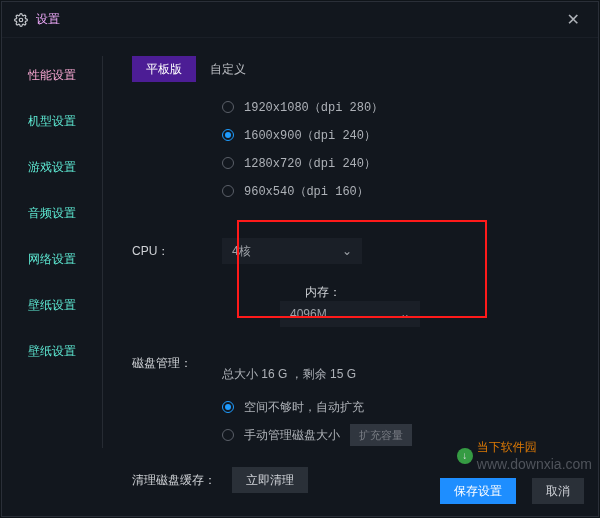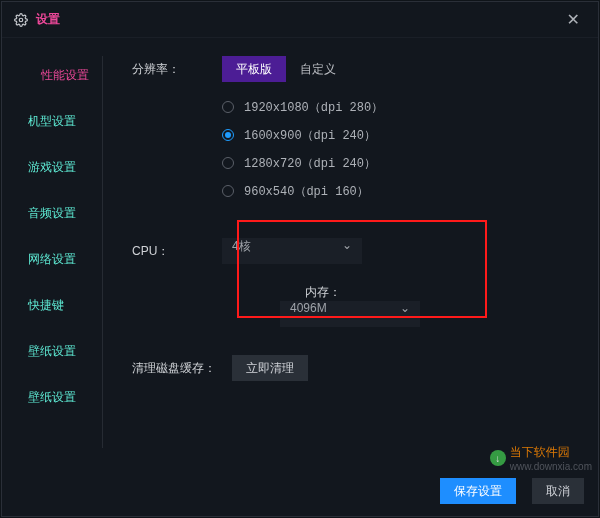--- a/index.html
+++ b/index.html
@@ -1,57 +1,57 @@
 <!DOCTYPE html>
 <html><head>
   <meta charset="utf-8">
   <style>
     * { margin: 0; padding: 0; box-sizing: border-box; font-family: "Microsoft YaHei", sans-serif; }
     body { width: 600px; height: 518px; background: #0f1419; overflow: hidden; position: relative; }
     .window { width: 598px; height: 516px; margin: 1px; background: #12171e; border: 1px solid #2a2f38; position: relative; }
     .titlebar { height: 36px; display: flex; align-items: center; padding: 0 12px; border-bottom: 1px solid #1a1f27; }
     .gear { width: 14px; height: 14px; margin-right: 8px; display: flex; align-items: center; justify-content: center; }
-    .title { color: #ec4899; font-size: 12px; flex: 1; font-weight: bold; }
+    .title { color: #f0abfc; font-size: 12px; flex: 1; }
     .close { color: #aeb2b8; font-size: 16px; cursor: pointer; padding: 0 6px; }
     .body { display: flex; height: calc(100% - 36px); }
     .sidebar { width: 100px; padding-top: 14px; }
     .side-item { height: 46px; display: flex; align-items: center; padding-left: 26px; color: #5eead4; font-size: 12px; cursor: pointer; }
-    .side-item.active { color: #ec4899; justify-content: center; }
+    .side-item.active { color: #f9a8d4; }
     .content { flex: 1; position: relative; padding: 18px 30px 0 30px; color: #aeb2b8; font-size: 12px; }
     .divider { position: absolute; left: 0; top: 18px; width: 1px; height: 392px; background: #262b33; }
     .row { display: flex; align-items: center; margin-bottom: 12px; }
     .label { width: 90px; color: #cfd2d6; font-size: 12px; }
     .tabs { display: flex; }
     .tab { width: 64px; height: 26px; display: flex; align-items: center; justify-content: center; color: #b8bbc0; font-size: 12px; cursor: pointer; }
     .tab.active { background: #4c1d95; color: #fff; }
     .radios { margin-left: 90px; margin-top: 6px; }
     .radio-row { display: flex; align-items: center; height: 26px; margin-bottom: 2px; }
     .radio { width: 12px; height: 12px; border-radius: 50%; border: 1px solid #5a5f68; margin-right: 10px; position: relative; cursor: pointer; }
     .radio.checked { border-color: #1e9cff; }
     .radio.checked::after { content: ""; position: absolute; width: 6px; height: 6px; background: #1e9cff; border-radius: 50%; left: 2px; top: 2px; }
     .rlabel { color: #aeb2b8; font-size: 12px; font-family: Liberation Mono, monospace; }
     .highlight { position: absolute; left: 135px; top: 182px; width: 250px; height: 98px; border: 2px solid #ff1a1a; pointer-events: none; }
     .section-cpu { margin-top: 34px; }
     .section-mem { margin-top: 20px; margin-bottom: 28px; flex-direction: column; }
-    .select { width: 140px; height: 26px; background: #1a1f27; display: flex; justify-content: space-between; padding: 0 10px; color: #9ea2a8; font-size: 12px; cursor: pointer; }
+    .select { width: 140px; height: 26px; background: #1a1f27; display: flex; align-items: center; justify-content: space-between; padding: 0 10px; color: #9ea2a8; font-size: 12px; cursor: pointer; }
     .chev { color: #9ea2a8; font-size: 12px; }
     .disk-block { margin-top: 8px; }
     .disk-info { margin-left: 90px; margin-top: -18px; color: #aeb2b8; }
     .disk-radios { margin-left: 90px; margin-top: 10px; }
     .disk-radio-row { display: flex; align-items: center; height: 28px; }
     .dim-btn { width: 62px; height: 22px; display: inline-flex; align-items: center; justify-content: center; background: #30363f; color: #7a7e85; font-size: 11px; margin-left: 10px; }
     .clean-row { margin-top: 18px; display: flex; align-items: center; }
     .btn { height: 26px; padding: 0 14px; display: inline-flex; align-items: center; justify-content: center; font-size: 12px; cursor: pointer; }
     .btn-dark { background: #2a3038; color: #d0d3d8; }
     .footer { position: absolute; right: 14px; bottom: 12px; display: flex; gap: 16px; }
     .btn-primary { background: #1e8eff; color: #fff; }
     .watermark { position: absolute; right: 6px; bottom: 44px; display: flex; align-items: center; gap: 4px; opacity: 0.85; }
     .wm-badge { width: 16px; height: 16px; border-radius: 50%; background: #3cb34a; color: #fff; font-size: 10px; display: flex; align-items: center; justify-content: center; }
     .wm-text1 { color: #ff8a00; font-size: 12px; }
-    .wm-text2 { color: #5a5e66; font-size: 10px; }
+    .wm-text2 { color: #5a5e66; font-size: 14px; }
   </style>
 </head>
 <body>
 
 <div class="window">
   <div class="titlebar">
     <span class="gear">
       <svg width="14" height="14" viewBox="0 0 24 24" fill="none" stroke="#c8cbd0" stroke-width="2">
           <circle cx="12" cy="12" r="3"></circle>
           <path d="M19.4 15a1.7 1.7 0 0 0 .34 1.87l.06.06a2 2 0 1 1-2.83 2.83l-.06-.06a1.7 1.7 0 0 0-1.87-.34 1.7 1.7 0 0 0-1 1.55V21a2 2 0 1 1-4 0v-.09a1.7 1.7 0 0 0-1-1.55 1.7 1.7 0 0 0-1.87.34l-.06.06a2 2 0 1 1-2.83-2.83l.06-.06a1.7 1.7 0 0 0 .34-1.87 1.7 1.7 0 0 0-1.55-1H3a2 2 0 1 1 0-4h.09a1.7 1.7 0 0 0 1.55-1 1.7 1.7 0 0 0-.34-1.87l-.06-.06a2 2 0 1 1 2.83-2.83l.06.06a1.7 1.7 0 0 0 1.87.34H9a1.7 1.7 0 0 0 1-1.55V3a2 2 0 1 1 4 0v.09a1.7 1.7 0 0 0 1 1.55 1.7 1.7 0 0 0 1.87-.34l.06-.06a2 2 0 1 1 2.83 2.83l-.06.06a1.7 1.7 0 0 0-.34 1.87V9a1.7 1.7 0 0 0 1.55 1H21a2 2 0 1 1 0 4h-.09a1.7 1.7 0 0 0-1.55 1z"></path>
@@ -72,35 +72,31 @@
       <div class="side-item">
           <span>游戏设置</span>
         </div>
       <div class="side-item">
           <span>音频设置</span>
         </div>
       <div class="side-item">
           <span>网络设置</span>
         </div>
       <div class="side-item">
-          <span>快捷键</span>
-        </div>
-      <div class="side-item">
           <span>壁纸设置</span>
         </div>
       <div class="side-item">
           <span>壁纸设置</span>
         </div>
     </div>
 
     <div class="content">
       <div class="divider"></div>
 
       <div class="row">
-        <div class="label">分辨率：</div>
         <div class="tabs">
           <div class="tab active">
               <span>平板版</span>
             </div>
           <div class="tab">
               <span>自定义</span>
             </div>
         </div>
       </div>
 
@@ -132,20 +128,37 @@
       </div>
 
       <div class="row section-mem">
         <div class="label">内存：</div>
         <div class="select">
           <span>4096M</span>
           <span class="chev">⌄</span>
         </div>
       </div>
 
+      <div class="disk-block">
+        <div class="row">
+          <div class="label">磁盘管理：</div>
+        </div>
+        <div class="disk-info">总大小 16 G ，剩余 15 G</div>
+        <div class="disk-radios">
+          <div class="disk-radio-row">
+              <span class="radio checked"></span>
+              <span class="rlabel">空间不够时，自动扩充</span>
+            </div>
+          <div class="disk-radio-row">
+              <span class="radio"></span>
+              <span class="rlabel">手动管理磁盘大小</span>
+              <span class="dim-btn">扩充容量</span>
+            </div>
+        </div>
+      </div>
 
       <div class="clean-row">
         <div class="label" style="width:100px">清理磁盘缓存：</div>
         <div class="btn btn-dark">立即清理</div>
       </div>
 
       <div class="highlight"></div>
 
       <div class="watermark">
         <span class="wm-badge">↓</span>

